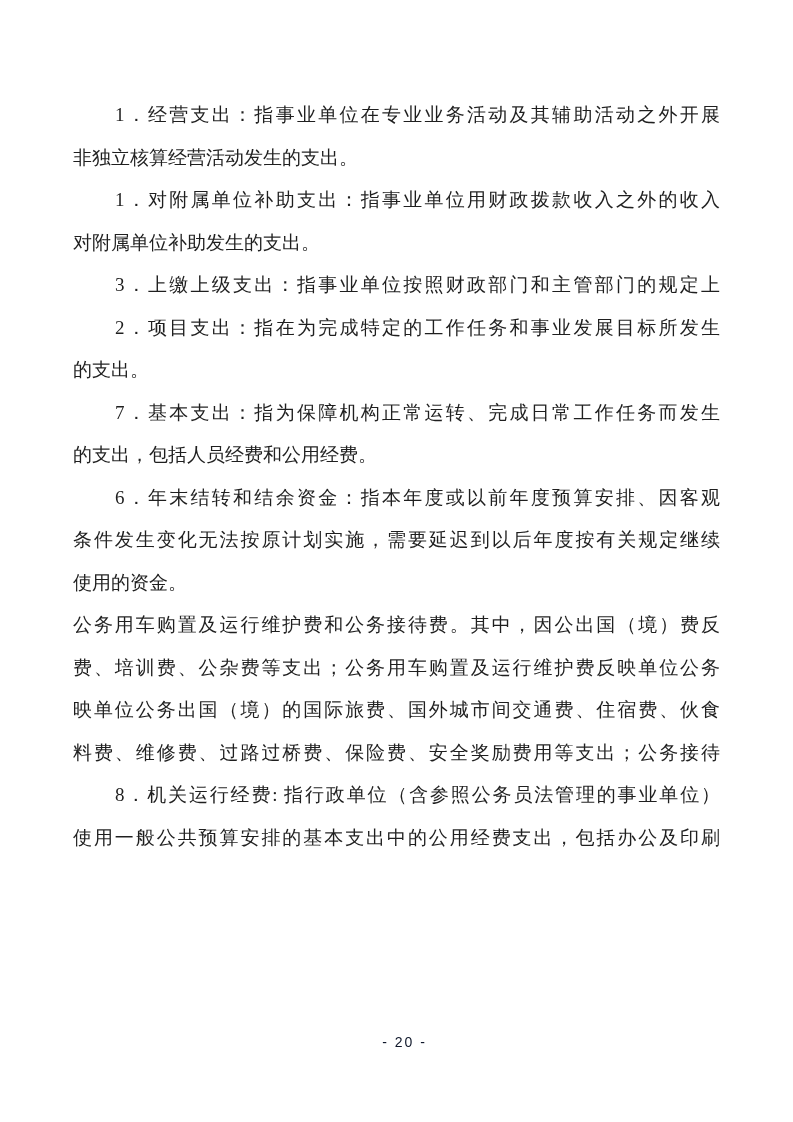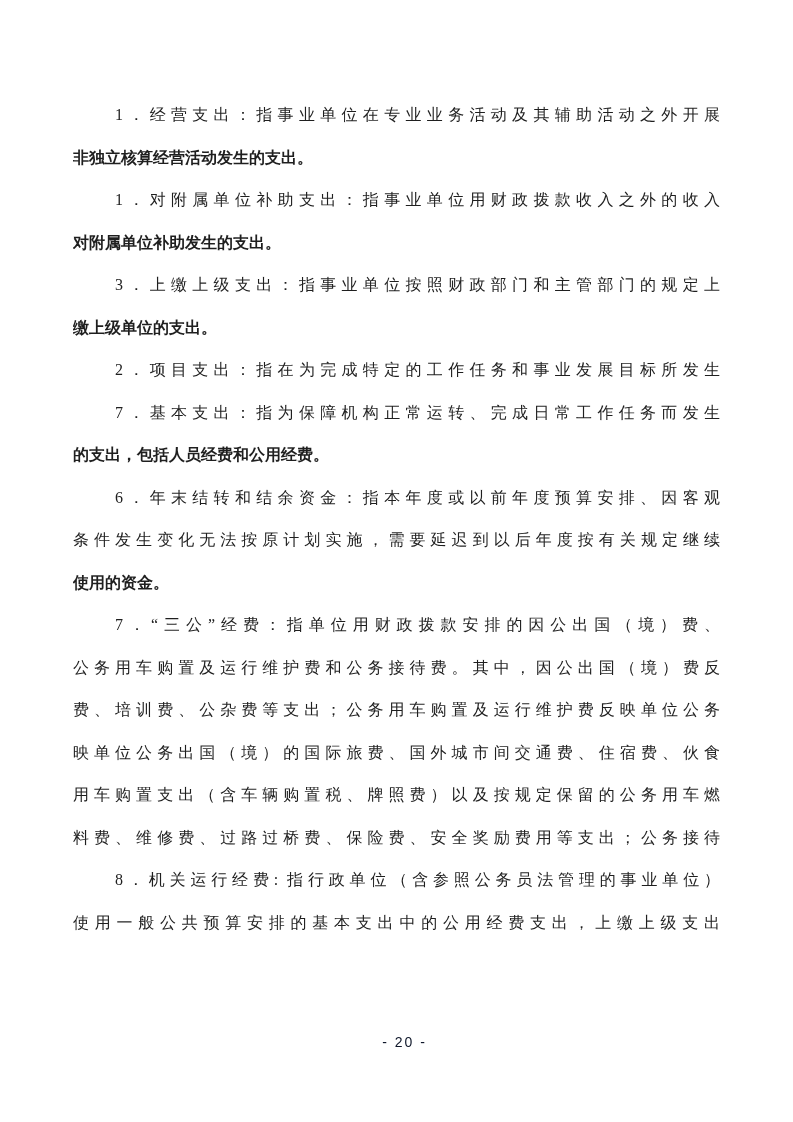--- a/index.html
+++ b/index.html
@@ -13,41 +13,40 @@
     height: 1122px;
     background: #ffffff;
     overflow: hidden;
     font-family: "Liberation Serif", "DejaVu Serif", serif;
   }
   .content {
     position: absolute;
     left: 73px;
     top: 94px;
     width: 647px;
-    font-size: 16px;
+    font-size: 19px;
     line-height: 42.5px;
     color: #1f1f1f;
   }
   .para {
     margin: 0;
     padding: 0;
   }
   .line {
     height: 42.5px;
     overflow: hidden;
     text-align: justify;
     text-align-last: justify;
     white-space: nowrap;
   }
   .line.first {
     text-indent: 42px;
   }
   .line.lastline {
     text-align-last: left;
-    font-weight: bold;
   }
   .page-num {
     position: absolute;
     top: 1034px;
     left: 0;
     width: 100%;
     text-align: center;
     font-size: 14px;
     letter-spacing: 2px;
     color: #0f172a;
@@ -63,41 +62,39 @@
       <div class="para">
         <div class="line first">1．经营支出：指事业单位在专业业务活动及其辅助活动之外开展</div>
         <div class="line lastline">非独立核算经营活动发生的支出。</div>
       </div>
       <div class="para">
         <div class="line first">1．对附属单位补助支出：指事业单位用财政拨款收入之外的收入</div>
         <div class="line lastline">对附属单位补助发生的支出。</div>
       </div>
       <div class="para">
         <div class="line first">3．上缴上级支出：指事业单位按照财政部门和主管部门的规定上</div>
-        <div class="line lastline">缴上级单位的支出。</div>
       </div>
       <div class="para">
         <div class="line first">2．项目支出：指在为完成特定的工作任务和事业发展目标所发生</div>
+        <div class="line lastline">的支出。</div>
       </div>
       <div class="para">
         <div class="line first">7．基本支出：指为保障机构正常运转、完成日常工作任务而发生</div>
         <div class="line lastline">的支出，包括人员经费和公用经费。</div>
       </div>
       <div class="para">
         <div class="line first">6．年末结转和结余资金：指本年度或以前年度预算安排、因客观</div>
         <div class="line">条件发生变化无法按原计划实施，需要延迟到以后年度按有关规定继续</div>
         <div class="line lastline">使用的资金。</div>
       </div>
       <div class="para">
-        <div class="line first">7．“三公”经费：指单位用财政拨款安排的因公出国（境）费、</div>
         <div class="line">公务用车购置及运行维护费和公务接待费。其中，因公出国（境）费反</div>
         <div class="line">费、培训费、公杂费等支出；公务用车购置及运行维护费反映单位公务</div>
         <div class="line">映单位公务出国（境）的国际旅费、国外城市间交通费、住宿费、伙食</div>
-        <div class="line">用车购置支出（含车辆购置税、牌照费）以及按规定保留的公务用车燃</div>
         <div class="line">料费、维修费、过路过桥费、保险费、安全奖励费用等支出；公务接待</div>
       </div>
       <div class="para">
         <div class="line first">8．机关运行经费: 指行政单位（含参照公务员法管理的事业单位）</div>
-        <div class="line">使用一般公共预算安排的基本支出中的公用经费支出，上缴上级支出</div>
+        <div class="line">使用一般公共预算安排的基本支出中的公用经费支出，包括办公及印刷</div>
       </div>
     </div>
   <div class="page-num">- 20 -</div>
 </div>
 
 </body></html>

